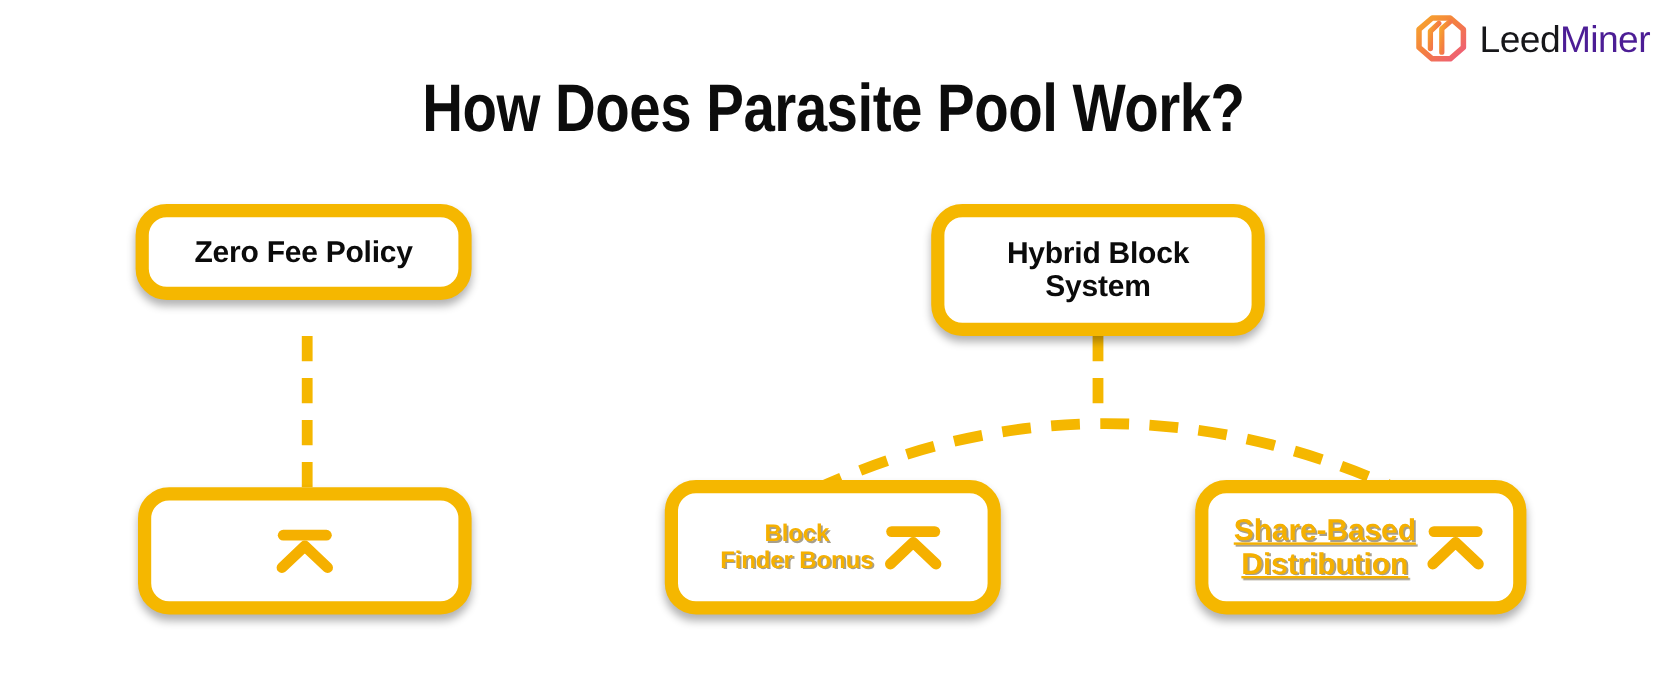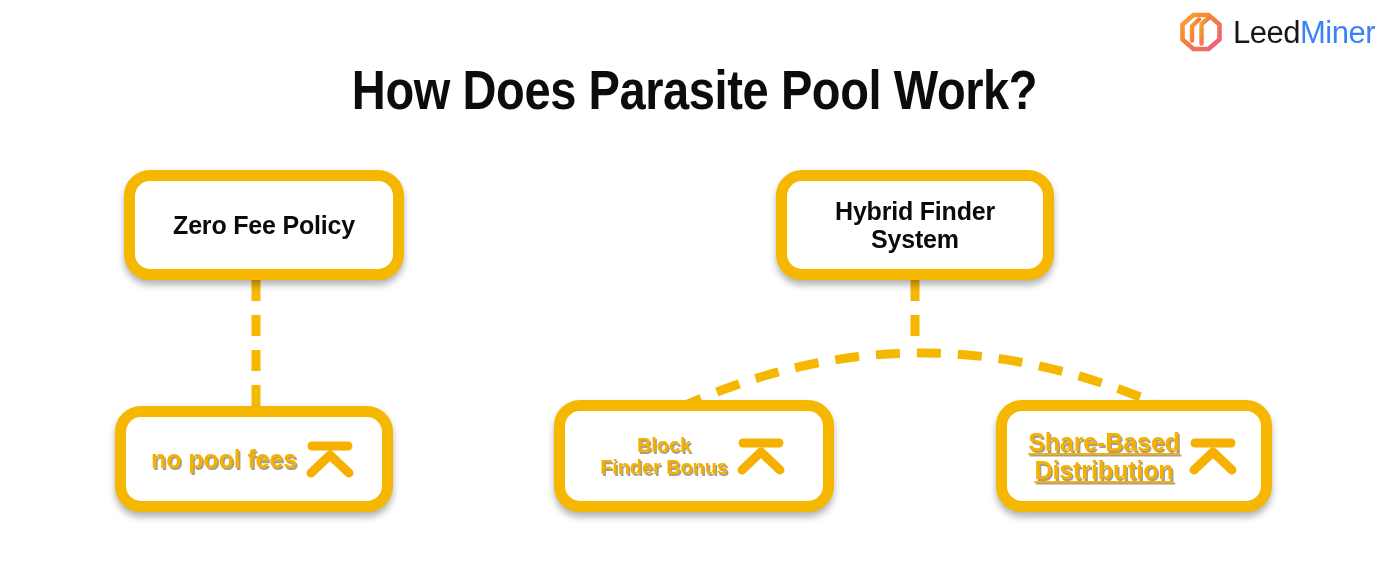--- a/index.html
+++ b/index.html
@@ -31,21 +31,21 @@
     display: block;
   }
   .brand-text {
     font-size: 31px;
     letter-spacing: -0.5px;
     line-height: 1;
     white-space: nowrap;
     color: #17171a;
   }
   .brand-text .b-strong { font-weight: 400; }
-  .brand-text .b-light  { font-weight: 400; color: #3b82f6; }
+  .brand-text .b-light  { font-weight: 400; color: #4c1d95; }
 
   
   .page-title {
     position: absolute;
     top: 57px;
     left: 0;
     width: 1389px;
     text-align: center;
     font-size: 56px;
     font-weight: 700;
@@ -105,21 +105,21 @@
     text-shadow: 1.5px 1.5px 0 rgba(60,42,0,0.45);
   }
   .chev-icon {
     flex: 0 0 auto;
     width: 54px;
     height: 52px;
     display: block;
   }
 
   
-  #node-zero-fee        { left: 113px; top: 170px; width: 280px; height: 110px; margin-left: 11px; }
+  #node-zero-fee        { left: 113px; top: 170px; width: 280px; height: 80px; }
   #node-hybrid          { left: 776px; top: 170px; width: 278px; height: 110px; }
   #node-no-pool-fees    { left: 115px; top: 406px; width: 278px; height: 106px; }
   #node-block-finder    { left: 554px; top: 400px; width: 280px; height: 112px; }
   #node-share-based     { left: 996px; top: 400px; width: 276px; height: 112px; }
 
   #node-no-pool-fees .node-label { font-size: 25px; }
   #node-block-finder .node-label { font-size: 20px; }
   #node-share-based  .node-label { font-size: 25px; text-decoration: underline; }
 </style>
 </head>
@@ -155,26 +155,25 @@
   <line x1="915" y1="280" x2="915" y2="341" stroke="#F5B700" stroke-width="9" stroke-linecap="butt" stroke-dasharray="21 14"></line>
 
   <path d="M 679 408 Q 915 300 1157 404" fill="none" stroke="#F5B700" stroke-width="9" stroke-linecap="butt" stroke-dasharray="24 17"></path>
 </svg>
 
 <div class="node top" id="node-zero-fee">
   <div class="node-label">Zero Fee Policy</div>
 </div>
 
 <div class="node top" id="node-hybrid">
-  <div class="node-label">Hybrid Finder
+  <div class="node-label">Hybrid Block
 System</div>
 </div>
 
 <div class="node bottom" id="node-no-pool-fees">
-  <div class="node-label">no pool fees</div>
   <svg class="chev-icon" viewBox="0 0 54 52">
     <g fill="none" stroke="#F5B000" stroke-width="9" stroke-linecap="round" stroke-linejoin="round">
       <line x1="9" y1="13" x2="45" y2="13"></line>
       <polyline points="8,40 27,22 46,40"></polyline>
     </g>
   </svg>
 </div>
 
 <div class="node bottom" id="node-block-finder">
   <div class="node-label">Block

